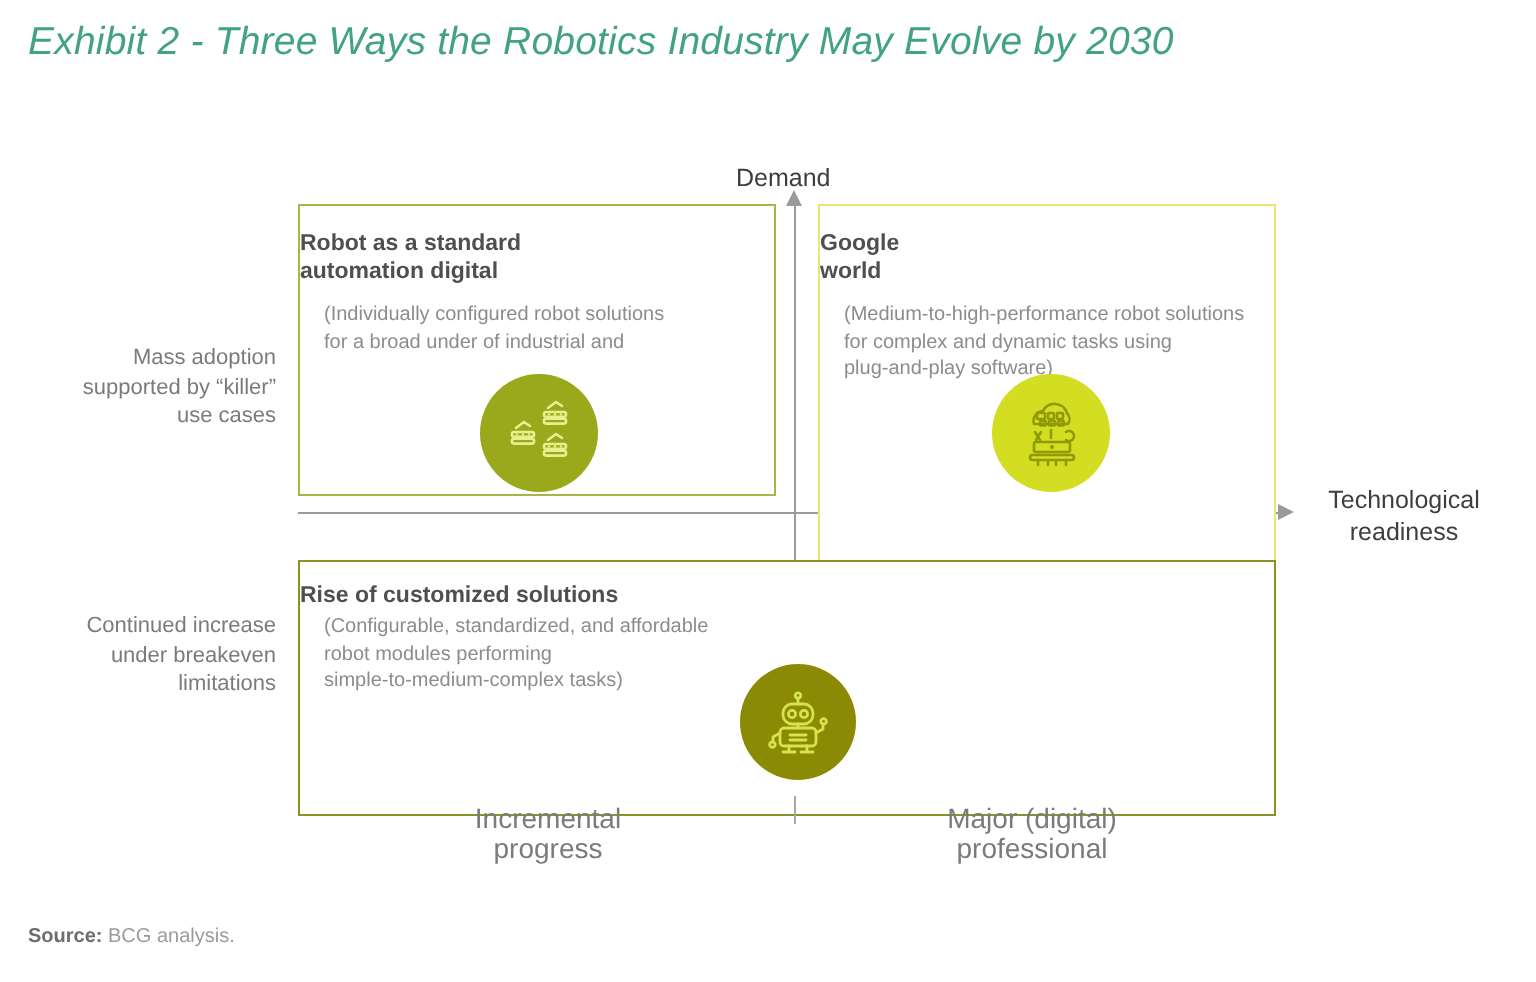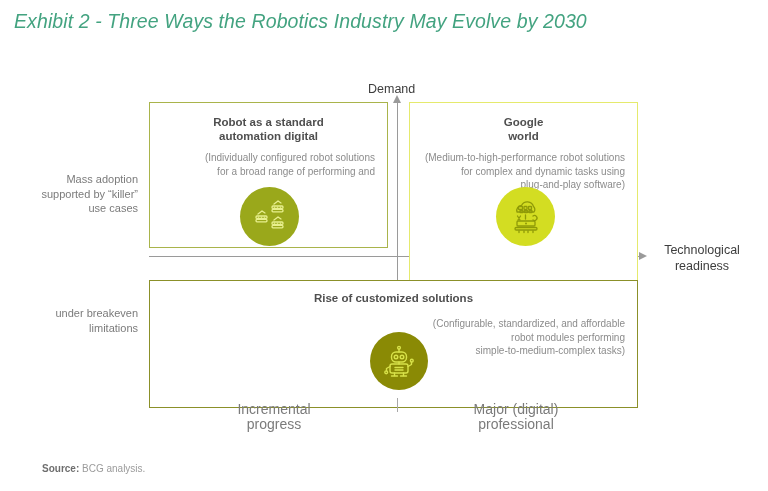--- a/index.html
+++ b/index.html
@@ -111,37 +111,36 @@
   .quad-tr {
     left: 409px; top: 102px; width: 229px; height: 184px;
     border: 1.5px solid #e5ea6d;
   }
   .quad-bottom {
     left: 149px; top: 280px; width: 489px; height: 128px;
     border: 1.5px solid #8b9029;
   }
 
   .quad-title {
-    text-align: center;
     font-size: 11.5px;
     font-weight: bold;
     color: #4f4f4f;
     line-height: 14px;
     margin-top: 12px;
   }
   .quad-sub {
-    text-align: right;
+    text-align: left;
     font-size: 10px;
     color: #8c8c8c;
     line-height: 13.5px;
     margin-top: 8px;
     padding: 0 12px;
   }
   .quad-bottom .quad-title { margin-top: 10px; }
-  .quad-bottom .quad-sub { margin-top: 12px; }
+  .quad-bottom .quad-sub { margin-top: 2px; }
 
   
   .icon-circle {
     position: absolute;
     border-radius: 50%;
     display: flex;
     align-items: center;
     justify-content: center;
   }
   .circle-tl {
@@ -176,21 +175,21 @@
   .bottom-label.right { left: 441px; top: 402px; }
 
   
   .source {
     position: absolute;
     left: 14px;
     top: 463px;
     font-size: 10px;
     color: #9b9b9b;
   }
-  .source b { color: #6e6e6e; font-weight: bold; margin-left: 28px; }
+  .source b { color: #6e6e6e; font-weight: bold; }
 </style>
 </head>
 <body>
 
 <div class="title">Exhibit 2 - Three Ways the Robotics Industry May Evolve by 2030</div>
 
 <div class="v-axis"></div>
 <div class="v-axis-head"></div>
 <div class="h-axis"></div>
 <div class="h-axis-head"></div>
@@ -202,32 +201,33 @@
   <div>readiness</div>
 </div>
 
 <div class="left-label top">
   <div>Mass adoption</div>
   <div>supported by “killer”</div>
   <div>use cases</div>
 </div>
 
 <div class="left-label bottom">
+  <div>Continued increase</div>
   <div>under breakeven</div>
   <div>limitations</div>
 </div>
 
 <div class="quad quad-tl">
   <div class="quad-title">
     <div>Robot as a standard</div>
     <div>automation digital</div>
   </div>
   <div class="quad-sub">
     <div>(Individually configured robot solutions</div>
-    <div>for a broad range of performing and</div>
+    <div>for a broad under of industrial and</div>
   </div>
 </div>
 
 <div class="icon-circle circle-tl">
   <svg width="44" height="44" viewBox="0 0 44 44">
     <g fill="none" stroke="#e8ef8e" stroke-width="1.3" stroke-linecap="round">
 
       <path d="M26 9 L30 6 M30 6 L33 8"></path>
       <rect x="24" y="11" width="11" height="2.4" rx="1"></rect>
       <rect x="24" y="14.4" width="11" height="2.4" rx="1"></rect>

